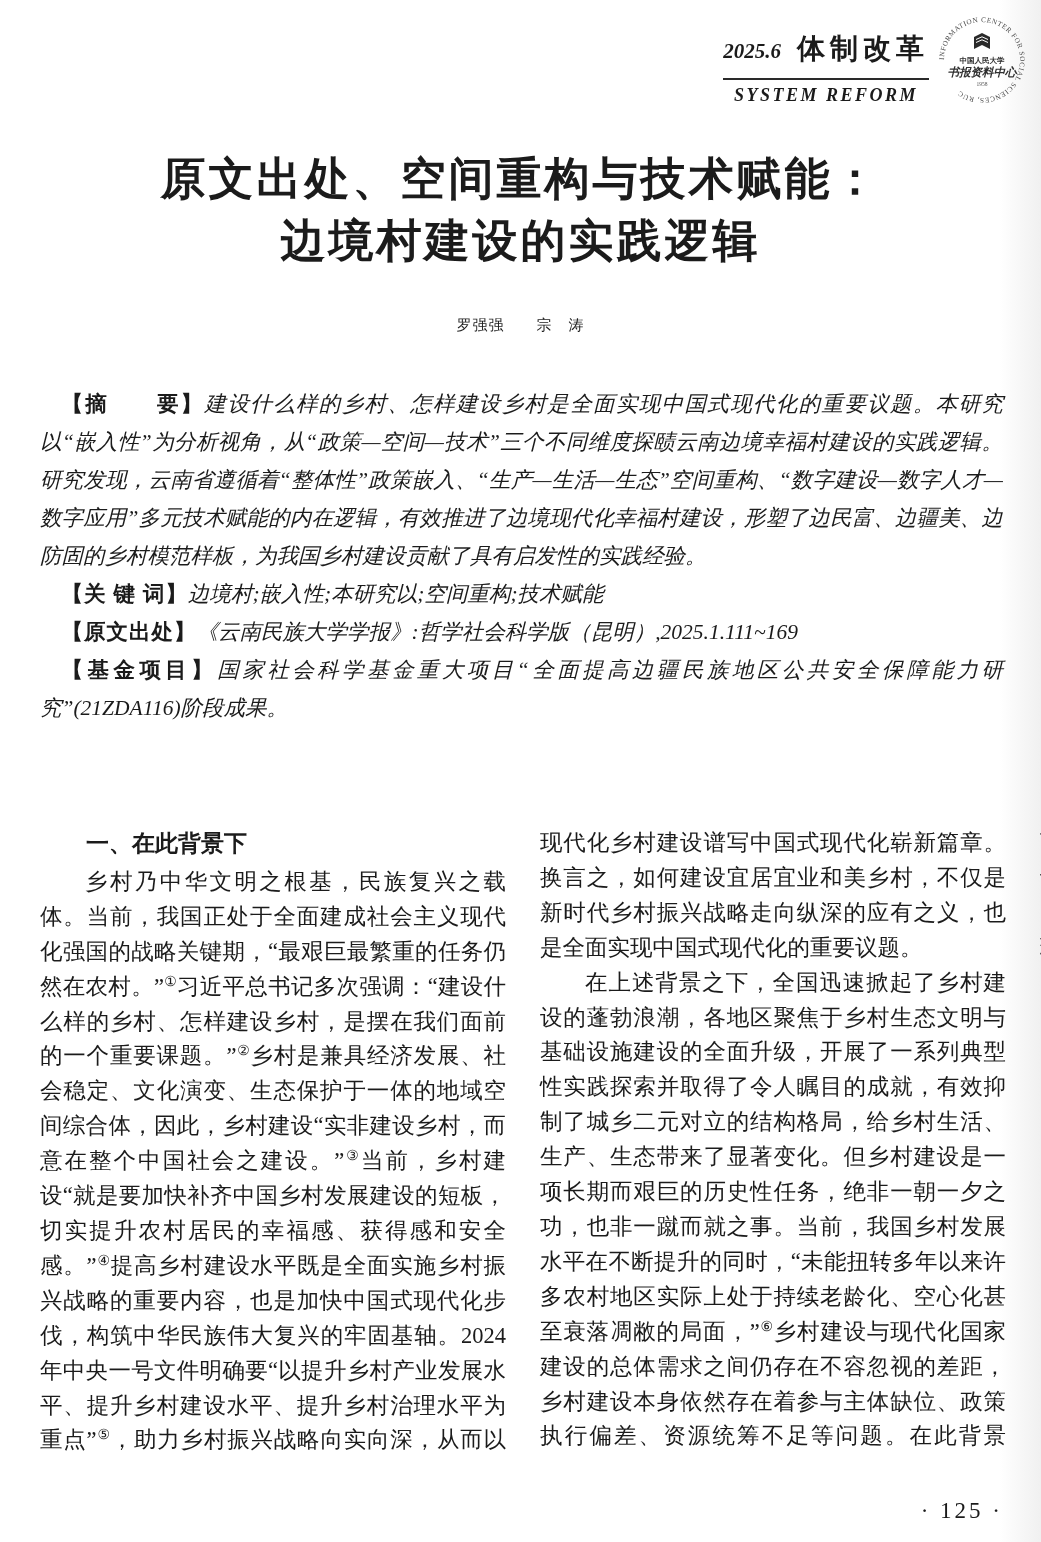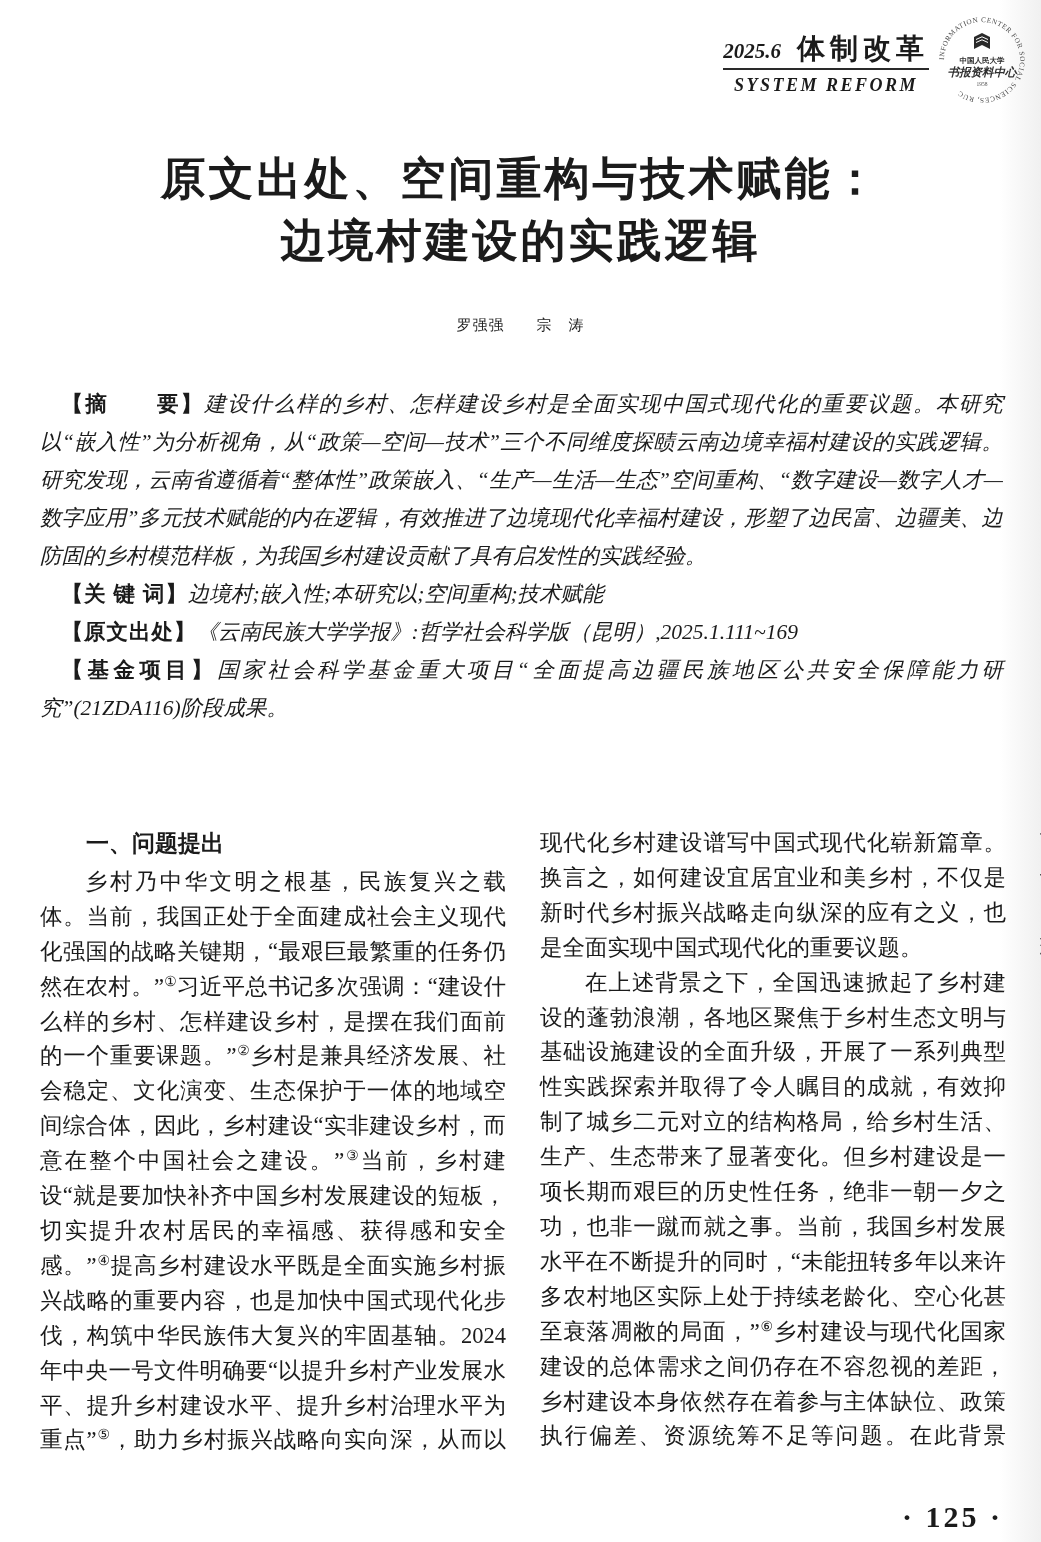--- a/index.html
+++ b/index.html
@@ -13,21 +13,21 @@
     overflow:hidden;
   }
 
   
   .journal-header {
     position:absolute; top:30px; right:112px;
     width:206px; text-align:center;
   }
   .journal-header .top-row {
     display:flex; justify-content:center; align-items:baseline; gap:16px;
-    padding-bottom:0; border-bottom:2.5px solid #2a2a2a;
+    padding-bottom:10px; border-bottom:2.5px solid #2a2a2a;
   }
   .issue-no { font-style:italic; font-weight:bold; font-size:21px; }
   .journal-cn {
     font-family:"Liberation Sans", sans-serif;
     font-weight:bold; font-size:28px; letter-spacing:5px;
   }
   .journal-en {
     margin-top:5px; font-style:italic; font-weight:bold;
     font-size:18px; letter-spacing:2.5px;
   }
@@ -72,22 +72,22 @@
   .section-heading {
     font-family:"Liberation Sans", sans-serif;
     font-weight:bold; font-size:23px;
     margin:0 0 4px; text-indent:2em; text-align:left;
   }
   .body-cols p { margin:0; text-indent:2em; }
   .body-cols sup { font-size:0.62em; line-height:0; }
 
   
   .page-number {
-    position:absolute; bottom:8px; right:38px;
-    font-size:30px; font-weight:bold; letter-spacing:3px;
+    position:absolute; bottom:18px; right:38px;
+    font-size:23px; font-weight:normal; letter-spacing:3px;
   }
 </style>
 </head>
 <body>
 
 <div class="page">
 
   <div class="journal-header">
     <div class="top-row">
       <span class="issue-no">2025.6</span>
@@ -118,20 +118,20 @@
   <div class="article-authors">罗强强　　宗　涛</div>
 
   <div class="meta">
     <p><span class="label">【摘　　要】</span><span class="kaiti">建设什么样的乡村、怎样建设乡村是全面实现中国式现代化的重要议题。本研究以“嵌入性”为分析视角，从“政策—空间—技术”三个不同维度探赜云南边境幸福村建设的实践逻辑。研究发现，云南省遵循着“整体性”政策嵌入、“生产—生活—生态”空间重构、“数字建设—数字人才—数字应用”多元技术赋能的内在逻辑，有效推进了边境现代化幸福村建设，形塑了边民富、边疆美、边防固的乡村模范样板，为我国乡村建设贡献了具有启发性的实践经验。</span></p>
     <p><span class="label">【关 键 词】</span><span class="kaiti">边境村;嵌入性;本研究以;空间重构;技术赋能</span></p>
     <p><span class="label">【原文出处】</span><span class="kaiti">《云南民族大学学报》:哲学社会科学版（昆明）,2025.1.111~169</span></p>
     <p><span class="label">【基金项目】</span><span class="kaiti">国家社会科学基金重大项目“全面提高边疆民族地区公共安全保障能力研究”(21ZDA116)阶段成果。</span></p>
   </div>
 
   <div class="body-cols">
-    <h2 class="section-heading">一、问题提出</h2>
+    <h2 class="section-heading">一、在此背景下</h2>
     <p>乡村乃中华文明之根基，民族复兴之载体。当前，我国正处于全面建成社会主义现代化强国的战略关键期，“最艰巨最繁重的任务仍然在农村。”<sup>①</sup>习近平总书记多次强调：“建设什么样的乡村、怎样建设乡村，是摆在我们面前的一个重要课题。”<sup>②</sup>乡村是兼具经济发展、社会稳定、文化演变、生态保护于一体的地域空间综合体，因此，乡村建设“实非建设乡村，而意在整个中国社会之建设。”<sup>③</sup>当前，乡村建设“就是要加快补齐中国乡村发展建设的短板，切实提升农村居民的幸福感、获得感和安全感。”<sup>④</sup>提高乡村建设水平既是全面实施乡村振兴战略的重要内容，也是加快中国式现代化步伐，构筑中华民族伟大复兴的牢固基轴。2024 年中央一号文件明确要“以提升乡村产业发展水平、提升乡村建设水平、提升乡村治理水平为重点”<sup>⑤</sup>，助力乡村振兴战略向实向深，从而以现代化乡村建设谱写中国式现代化崭新篇章。换言之，如何建设宜居宜业和美乡村，不仅是新时代乡村振兴战略走向纵深的应有之义，也是全面实现中国式现代化的重要议题。</p>
     <p>在上述背景之下，全国迅速掀起了乡村建设的蓬勃浪潮，各地区聚焦于乡村生态文明与基础设施建设的全面升级，开展了一系列典型性实践探索并取得了令人瞩目的成就，有效抑制了城乡二元对立的结构格局，给乡村生活、生产、生态带来了显著变化。但乡村建设是一项长期而艰巨的历史性任务，绝非一朝一夕之功，也非一蹴而就之事。当前，我国乡村发展水平在不断提升的同时，“未能扭转多年以来许多农村地区实际上处于持续老龄化、空心化甚至衰落凋敝的局面，”<sup>⑥</sup>乡村建设与现代化国家建设的总体需求之间仍存在不容忽视的差距，乡村建设本身依然存在着参与主体缺位、政策执行偏差、资源统筹不足等问题。在此背景下，如何进一步探索乡村建设的内在逻辑与行动偏好，以实践经验破除乡村发展的问题梗阻，成为全面推进乡村振兴战略和实现中国式现代化亟待解决的关键问题。</p>
   </div>
 
   <div class="page-number">· 125 ·</div>
 
 </div>
 
 </body></html>

